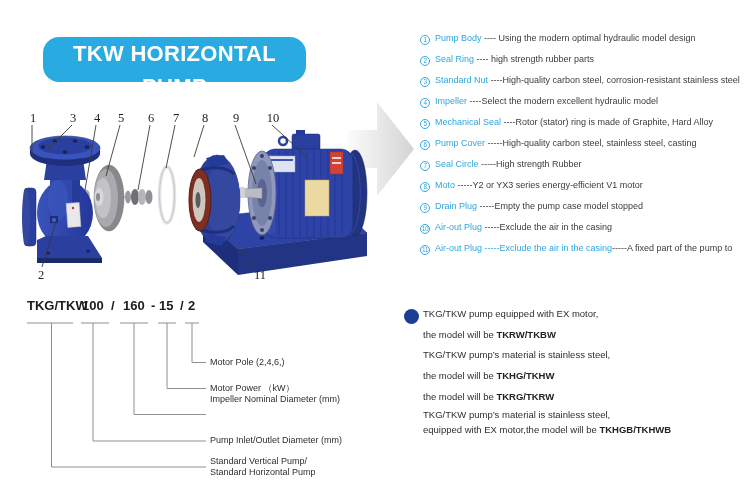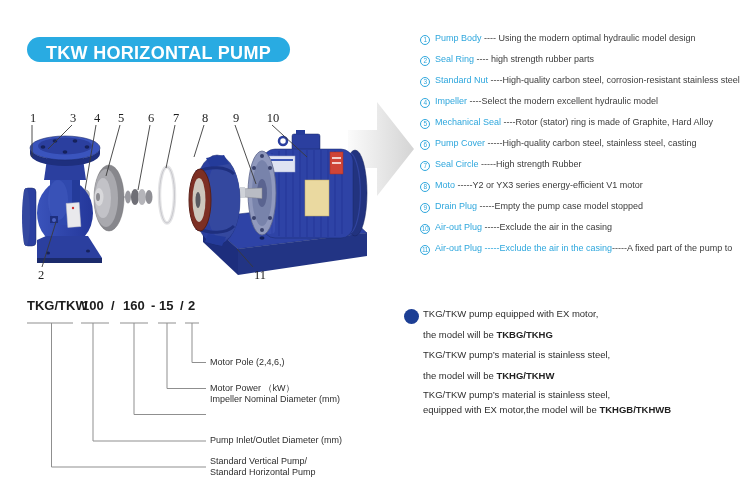--- a/index.html
+++ b/index.html
@@ -3,23 +3,23 @@
 <meta charset="utf-8">
 <style>
   * { margin:0; padding:0; box-sizing:border-box; }
   html,body { background:#ffffff; overflow:hidden; }
   .page {
     position:relative; width:756px; height:500px; background:#ffffff;
     font-family:"Liberation Sans", sans-serif; color:#3c3c3c;
   }
   
   .banner {
-    position:absolute; left:27px; top:37px; width:263px; height:25px;
+    position:absolute; left:43px; top:37px; width:263px; height:45px;
     background:#29abe2; border-radius:16px; text-align:center;
-    line-height:33px; color:#ffffff; font-weight:bold; font-size:18px;
+    line-height:33px; color:#ffffff; font-weight:bold; font-size:22px;
     letter-spacing:.3px;
   }
   
   .diagram { position:absolute; left:10px; top:100px; width:410px; height:195px; }
   .diagram svg { display:block; }
   
   .parts { position:absolute; left:420px; top:33px; width:336px; }
   .part-row { white-space:nowrap; font-size:9px; line-height:11.5px; margin-bottom:9px; color:#3c3c3c; }
   .pnum {
     display:inline-block; width:10px; height:10px; border:1px solid #2fa7dd;
@@ -255,27 +255,28 @@
     <div class="mc-label" style="top:160px">
       <div>Standard Vertical Pump/</div>
       <div>Standard Horizontal Pump</div>
     </div>
   </div>
 
   <div class="bullet"></div>
   <div class="variants">
     <div class="variant">
       <div class="vline">TKG/TKW pump equipped with EX motor,</div>
-      <div class="vline"><span>the model will be </span><b>TKBG/TKHG</b></div>
+      <div class="vline"><span>the model will be </span><b>TKRW/TKBW</b></div>
     </div>
     <div class="variant">
       <div class="vline">TKG/TKW pump’s material is stainless steel,</div>
       <div class="vline"><span>the model will be </span><b>TKHG/TKHW</b></div>
     </div>
     <div class="variant">
+      <div class="vline"><span>the model will be </span><b>TKRG/TKRW</b></div>
     </div>
     <div class="variant variant-last">
       <div class="vline">TKG/TKW pump’s material is stainless steel,</div>
       <div class="vline"><span>equipped with EX motor,the model will be </span><b>TKHGB/TKHWB</b></div>
     </div>
   </div>
 
 </div>
 
 </body></html>

